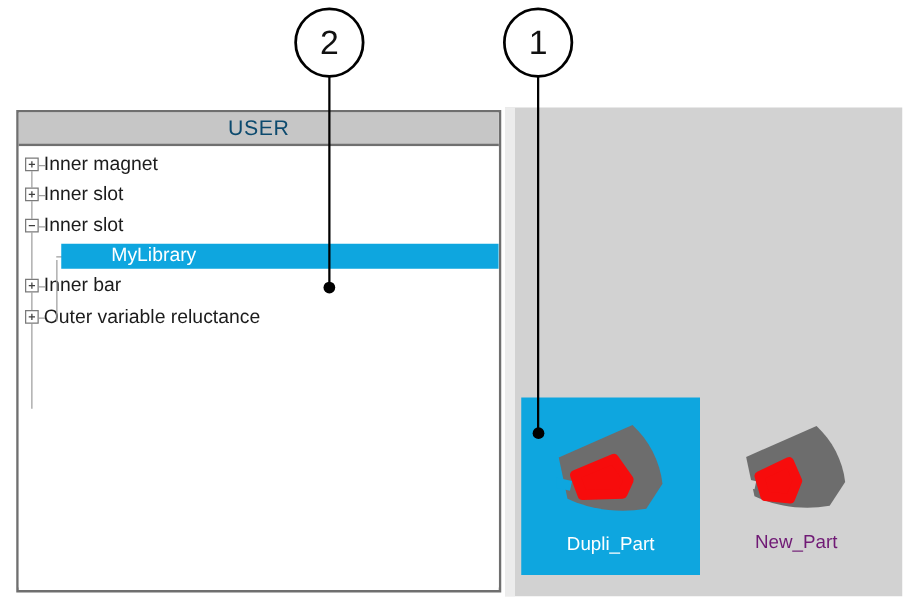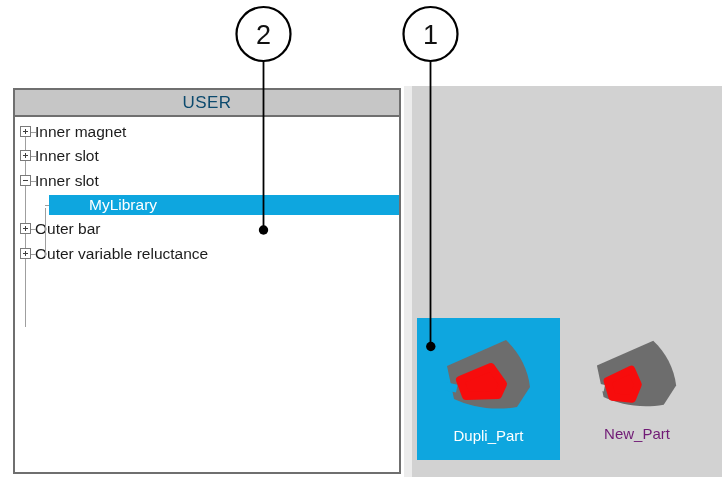--- a/index.html
+++ b/index.html
@@ -91,21 +91,21 @@
         <span class="box"></span>
         <span class="tlabel">Inner slot</span>
       </div>
       <div class="trow child">
         <span class="sel-bar">
           <span class="tlabel">MyLibrary</span>
         </span>
       </div>
       <div class="trow parent">
         <span class="box plus"></span>
-        <span class="tlabel">Outer bar</span>
+        <span class="tlabel">Inner bar</span>
       </div>
       <div class="trow parent">
         <span class="box plus"></span>
         <span class="tlabel">Outer variable reluctance</span>
       </div>
     </div>
   </section>
 
   <section class="parts-panel">
     <div class="parts-strip"></div>

